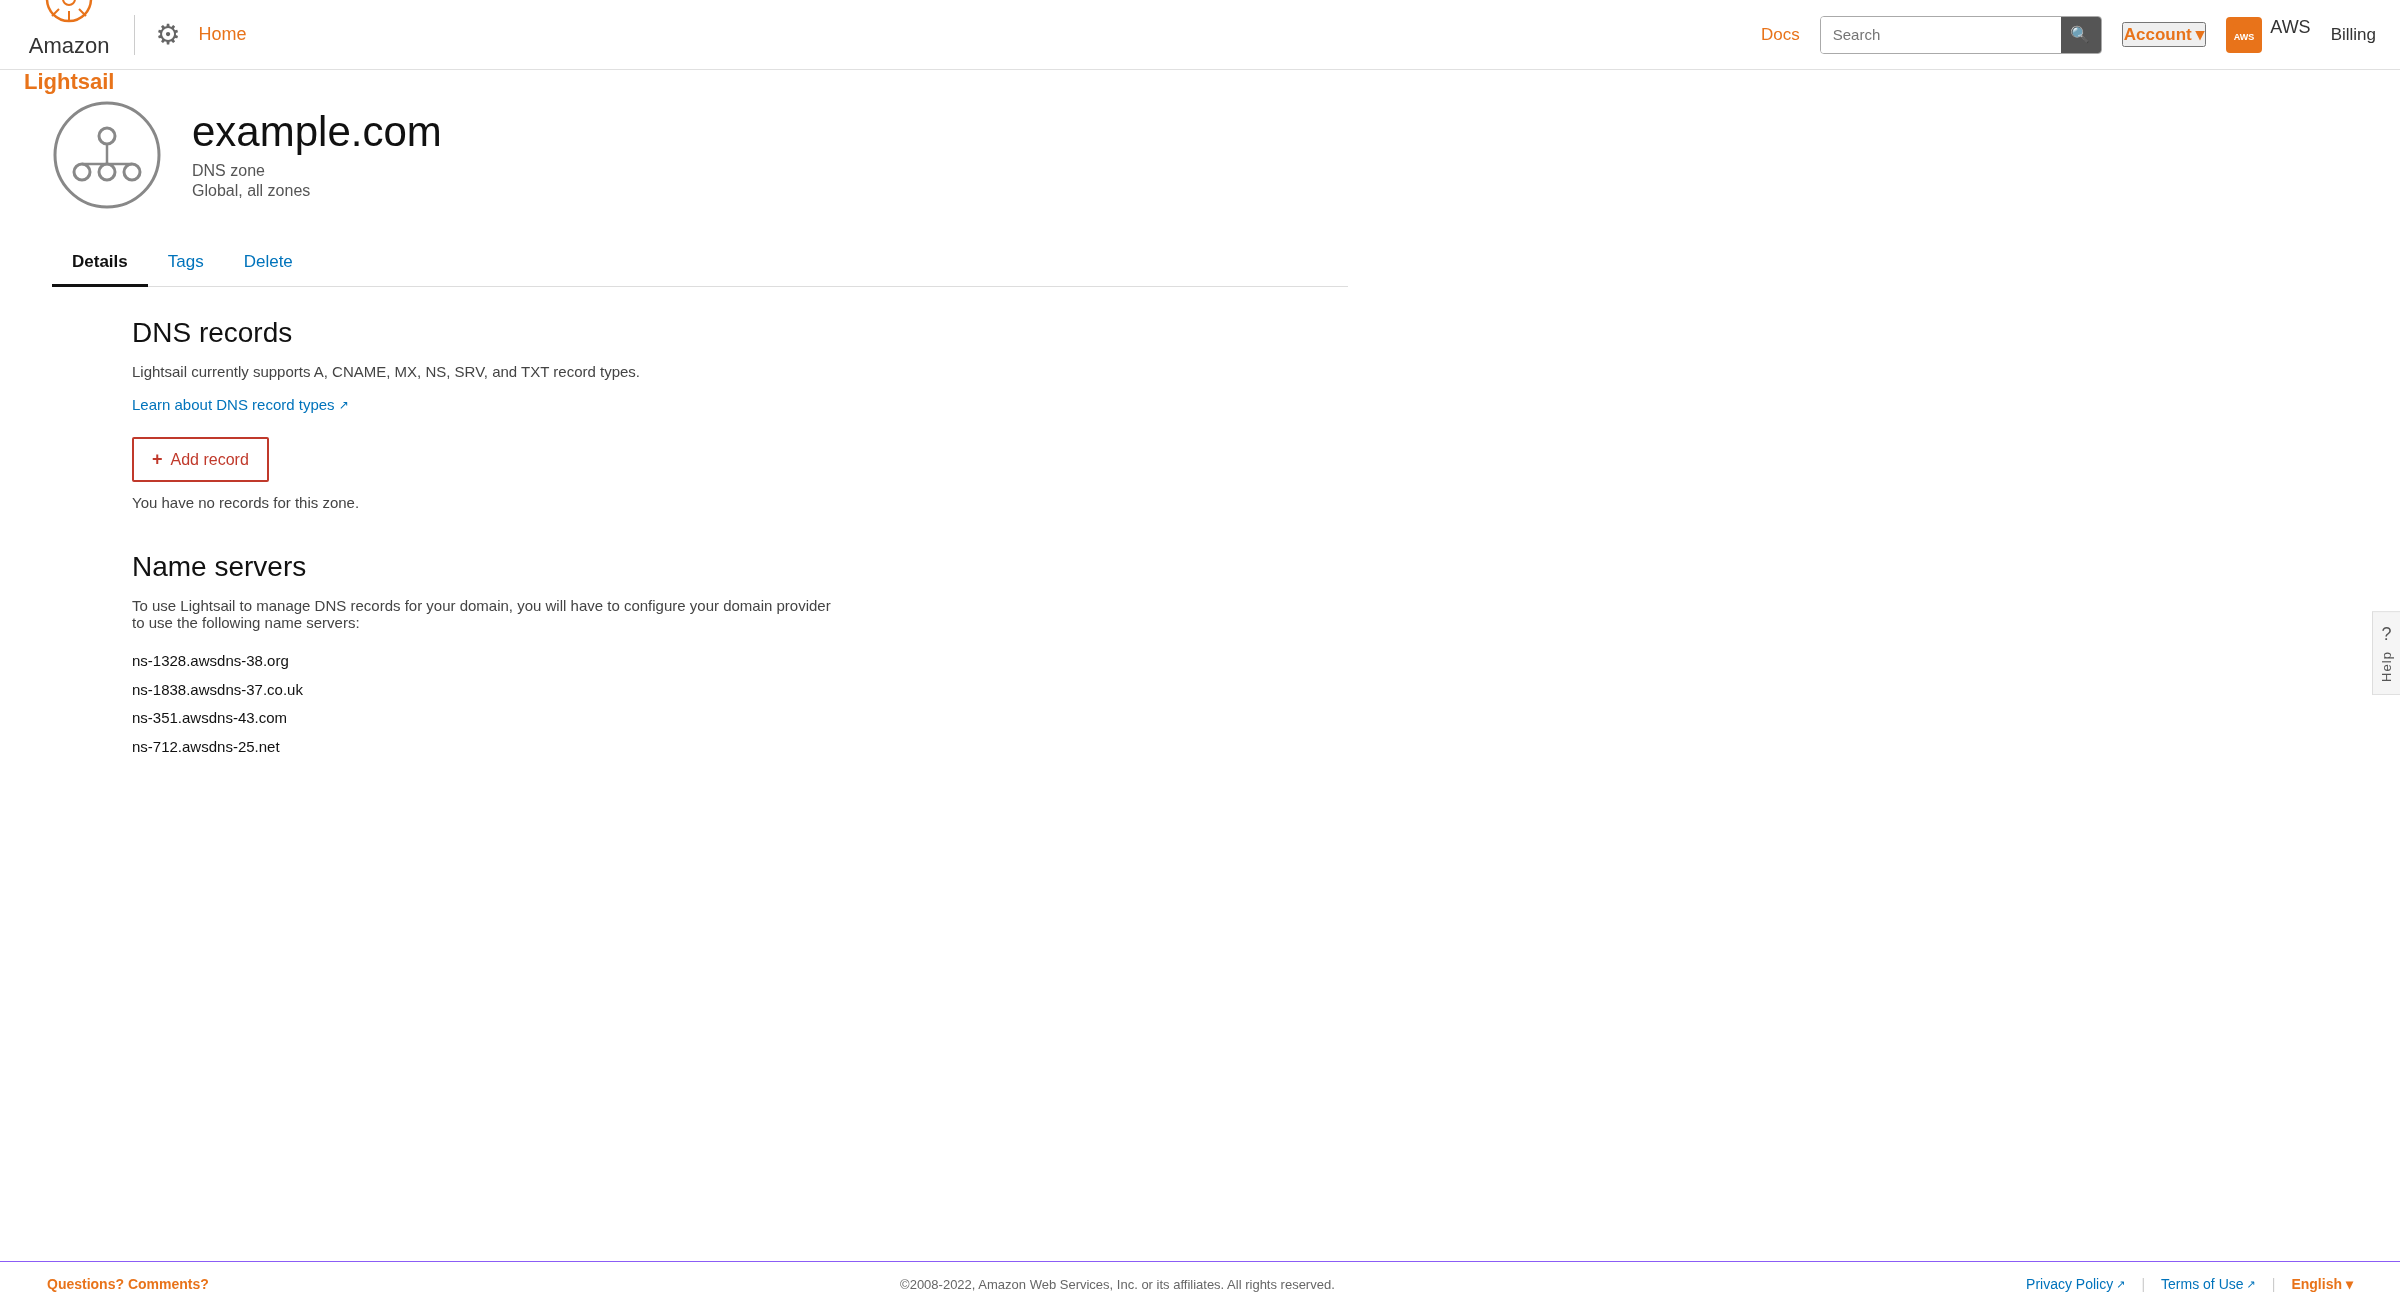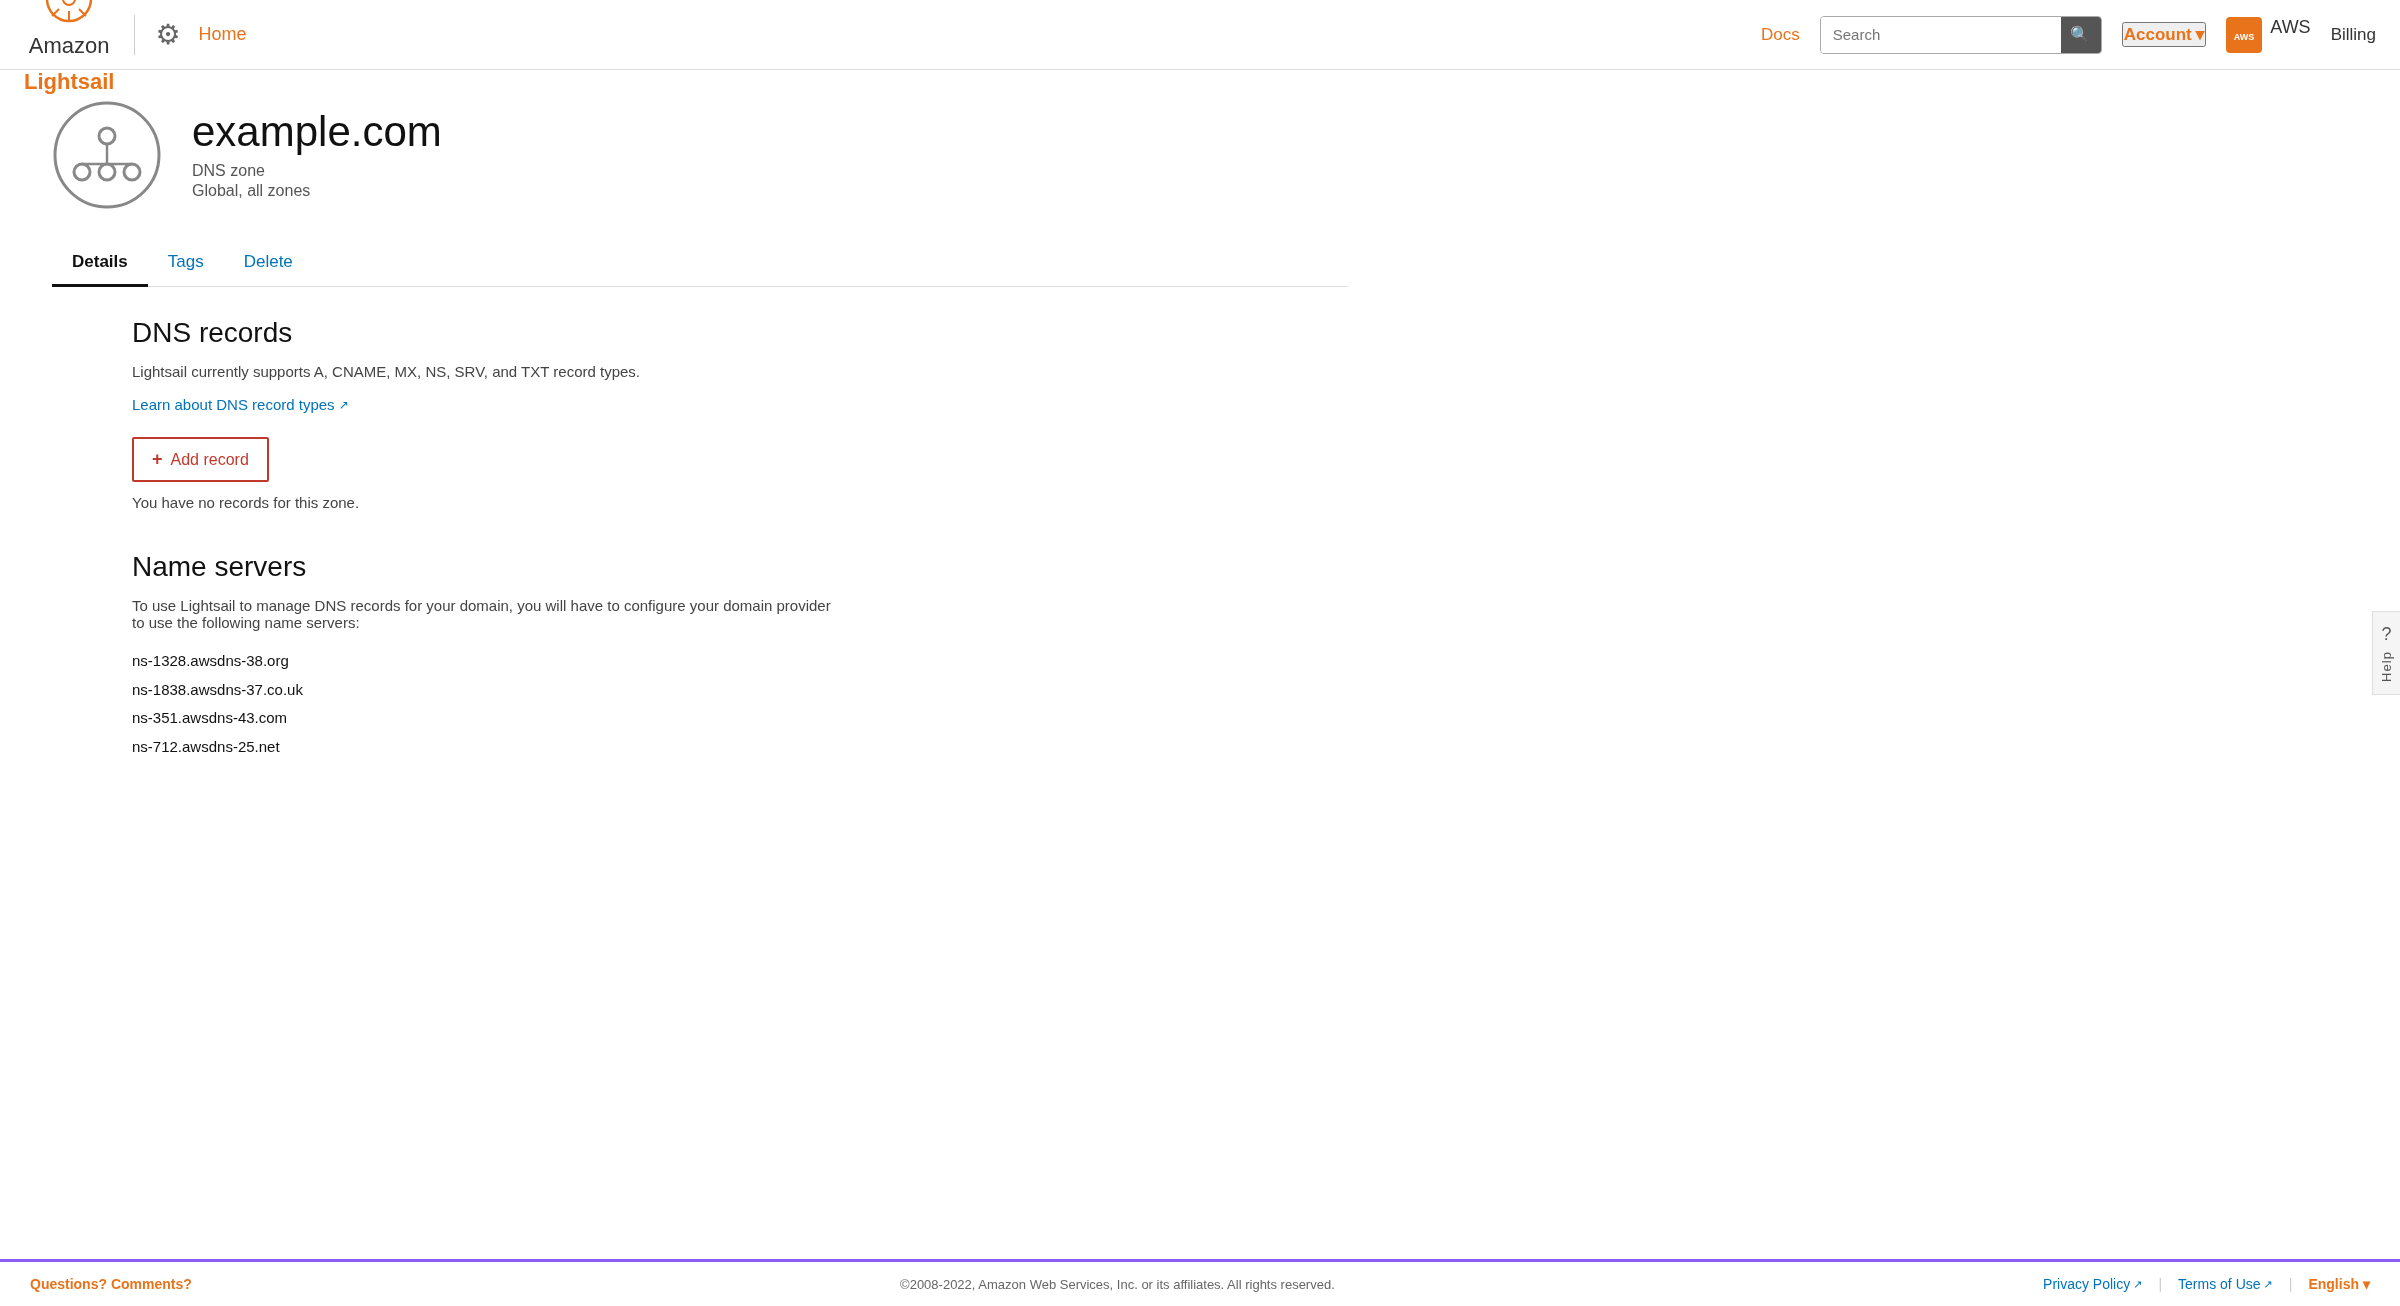--- a/index.html
+++ b/index.html
@@ -241,22 +241,22 @@
       line-height: 1.9;
     }
 
     
     .footer {
       position: fixed;
       bottom: 0;
       left: 0;
       right: 0;
       background: #fff;
-      border-top: 3px solid #8b5cf6;
-      padding: 14px 30px;
+      border-top: 1px solid #8b5cf6;
+      padding: 14px 47px;
       display: flex;
       align-items: center;
       font-size: 14px;
     }
     .footer-questions {
       color: #e8731a;
       font-weight: 600;
       cursor: pointer;
     }
     .footer-center {

